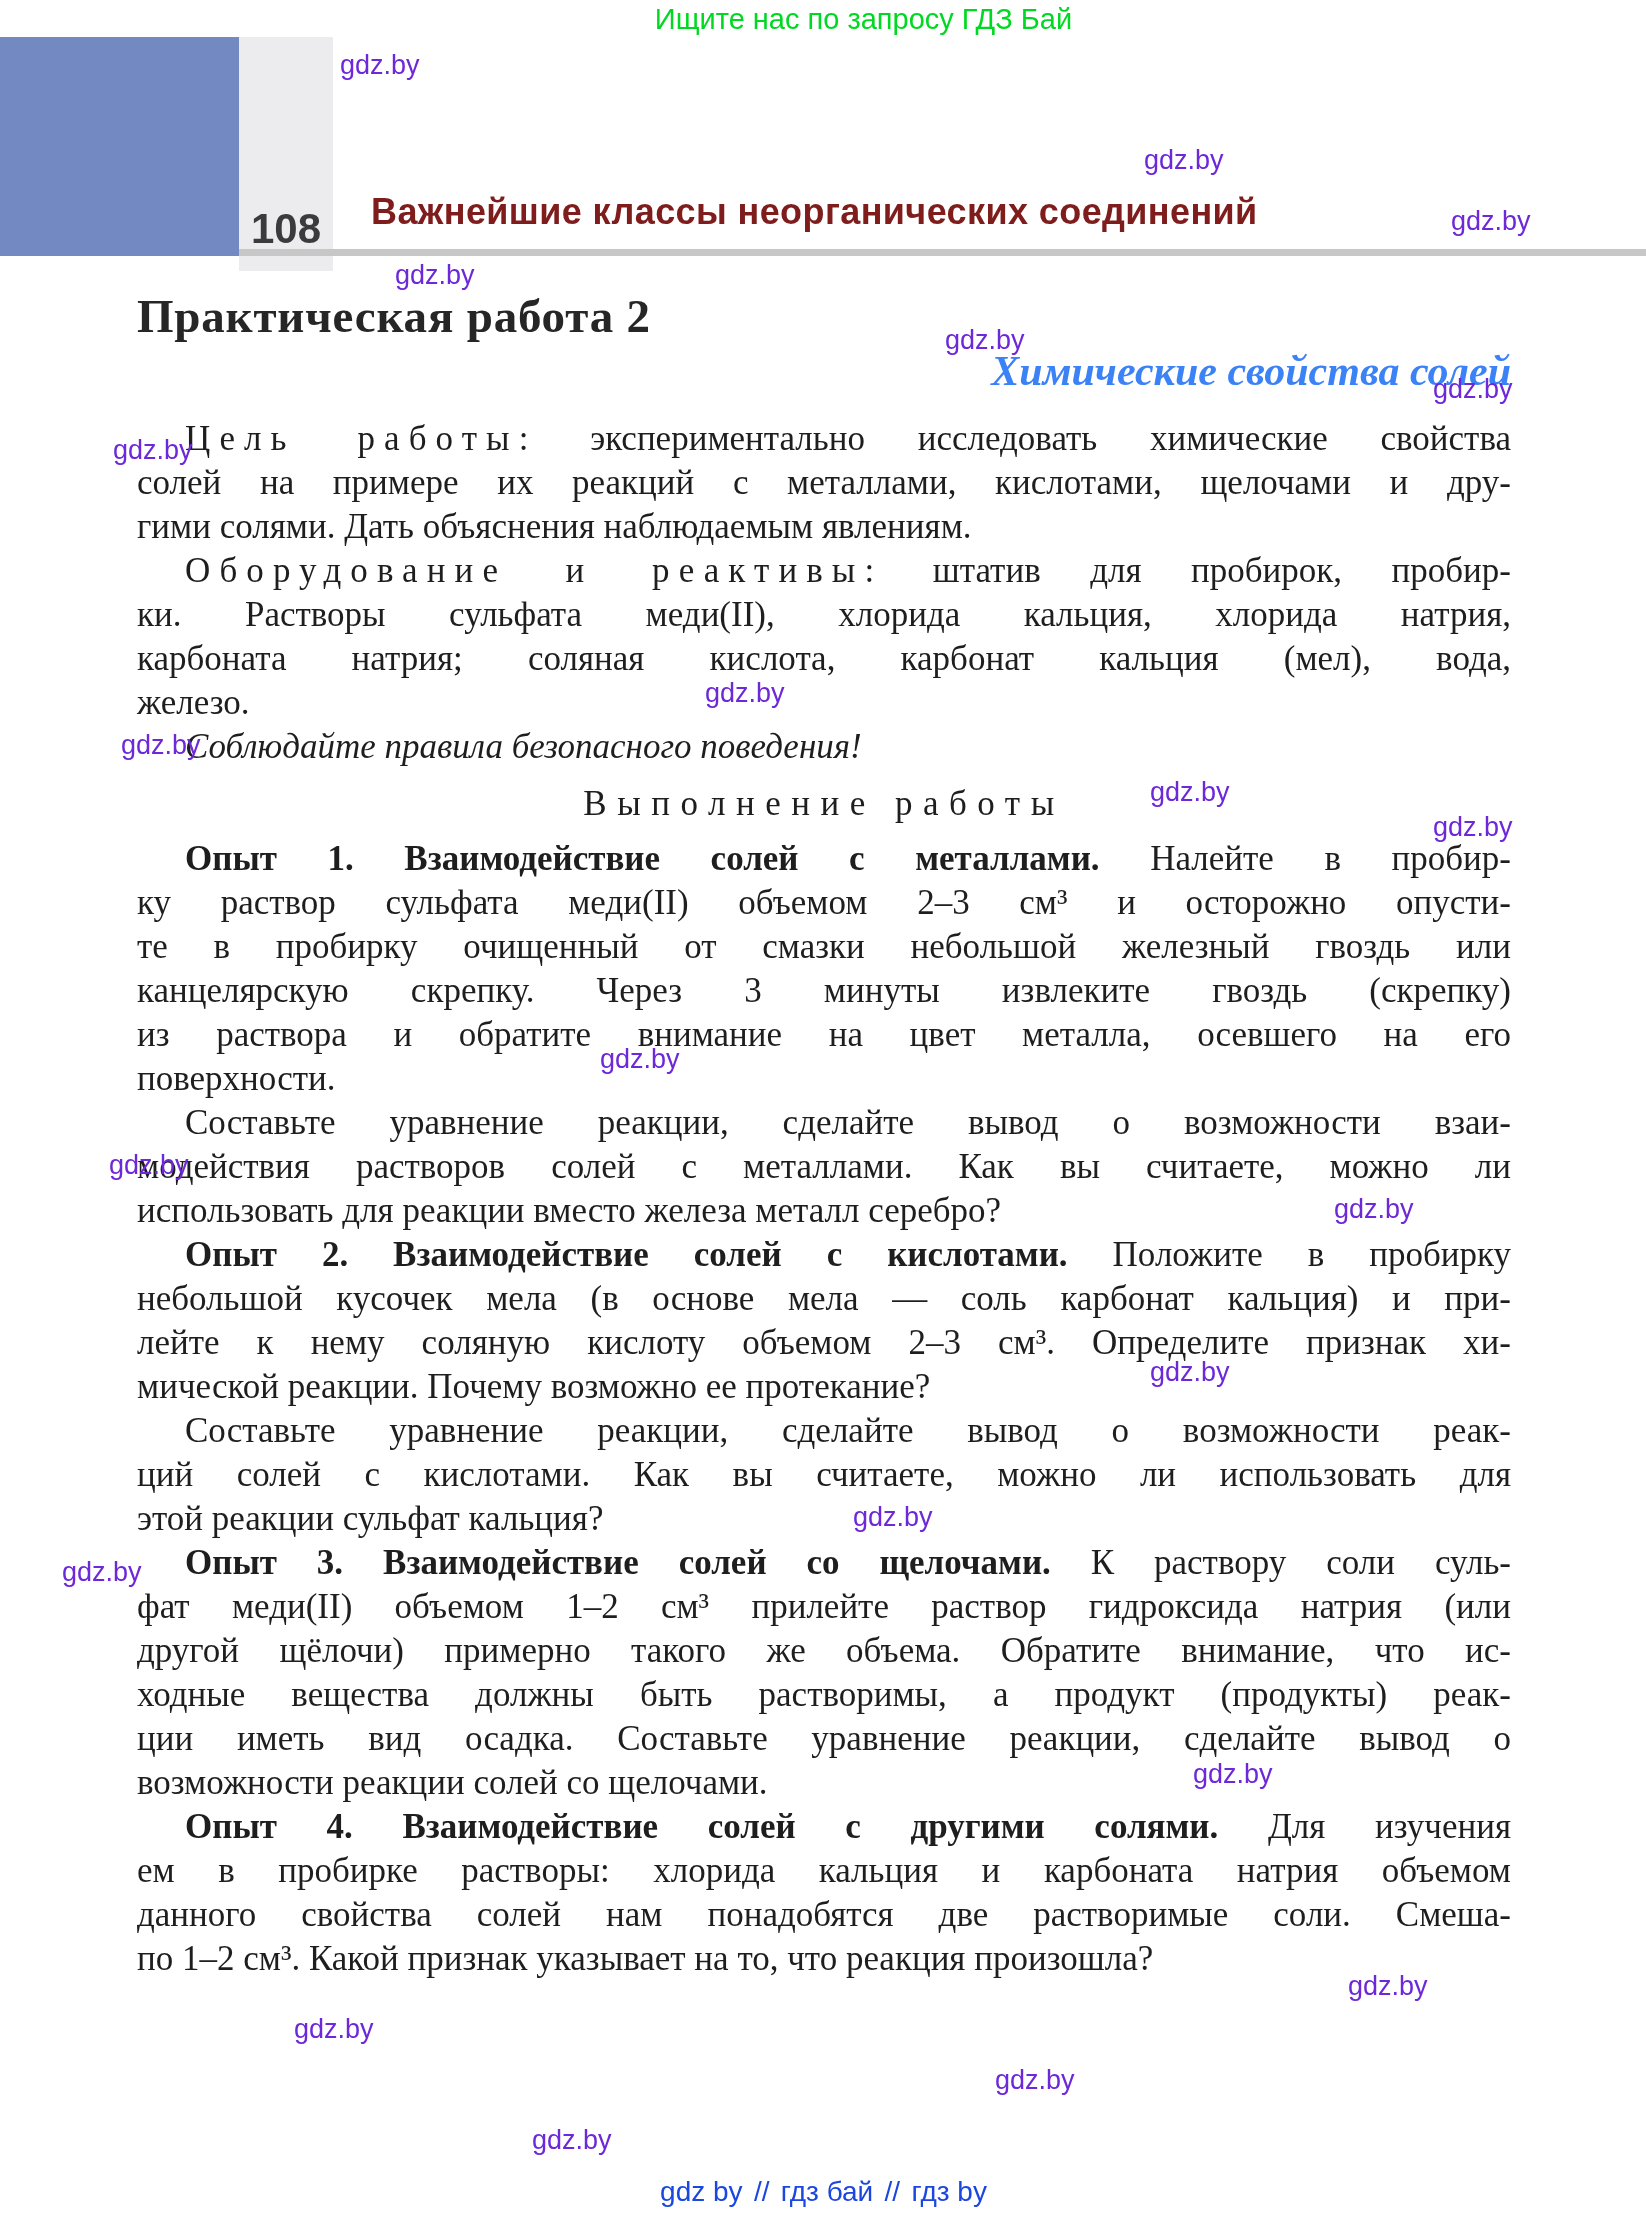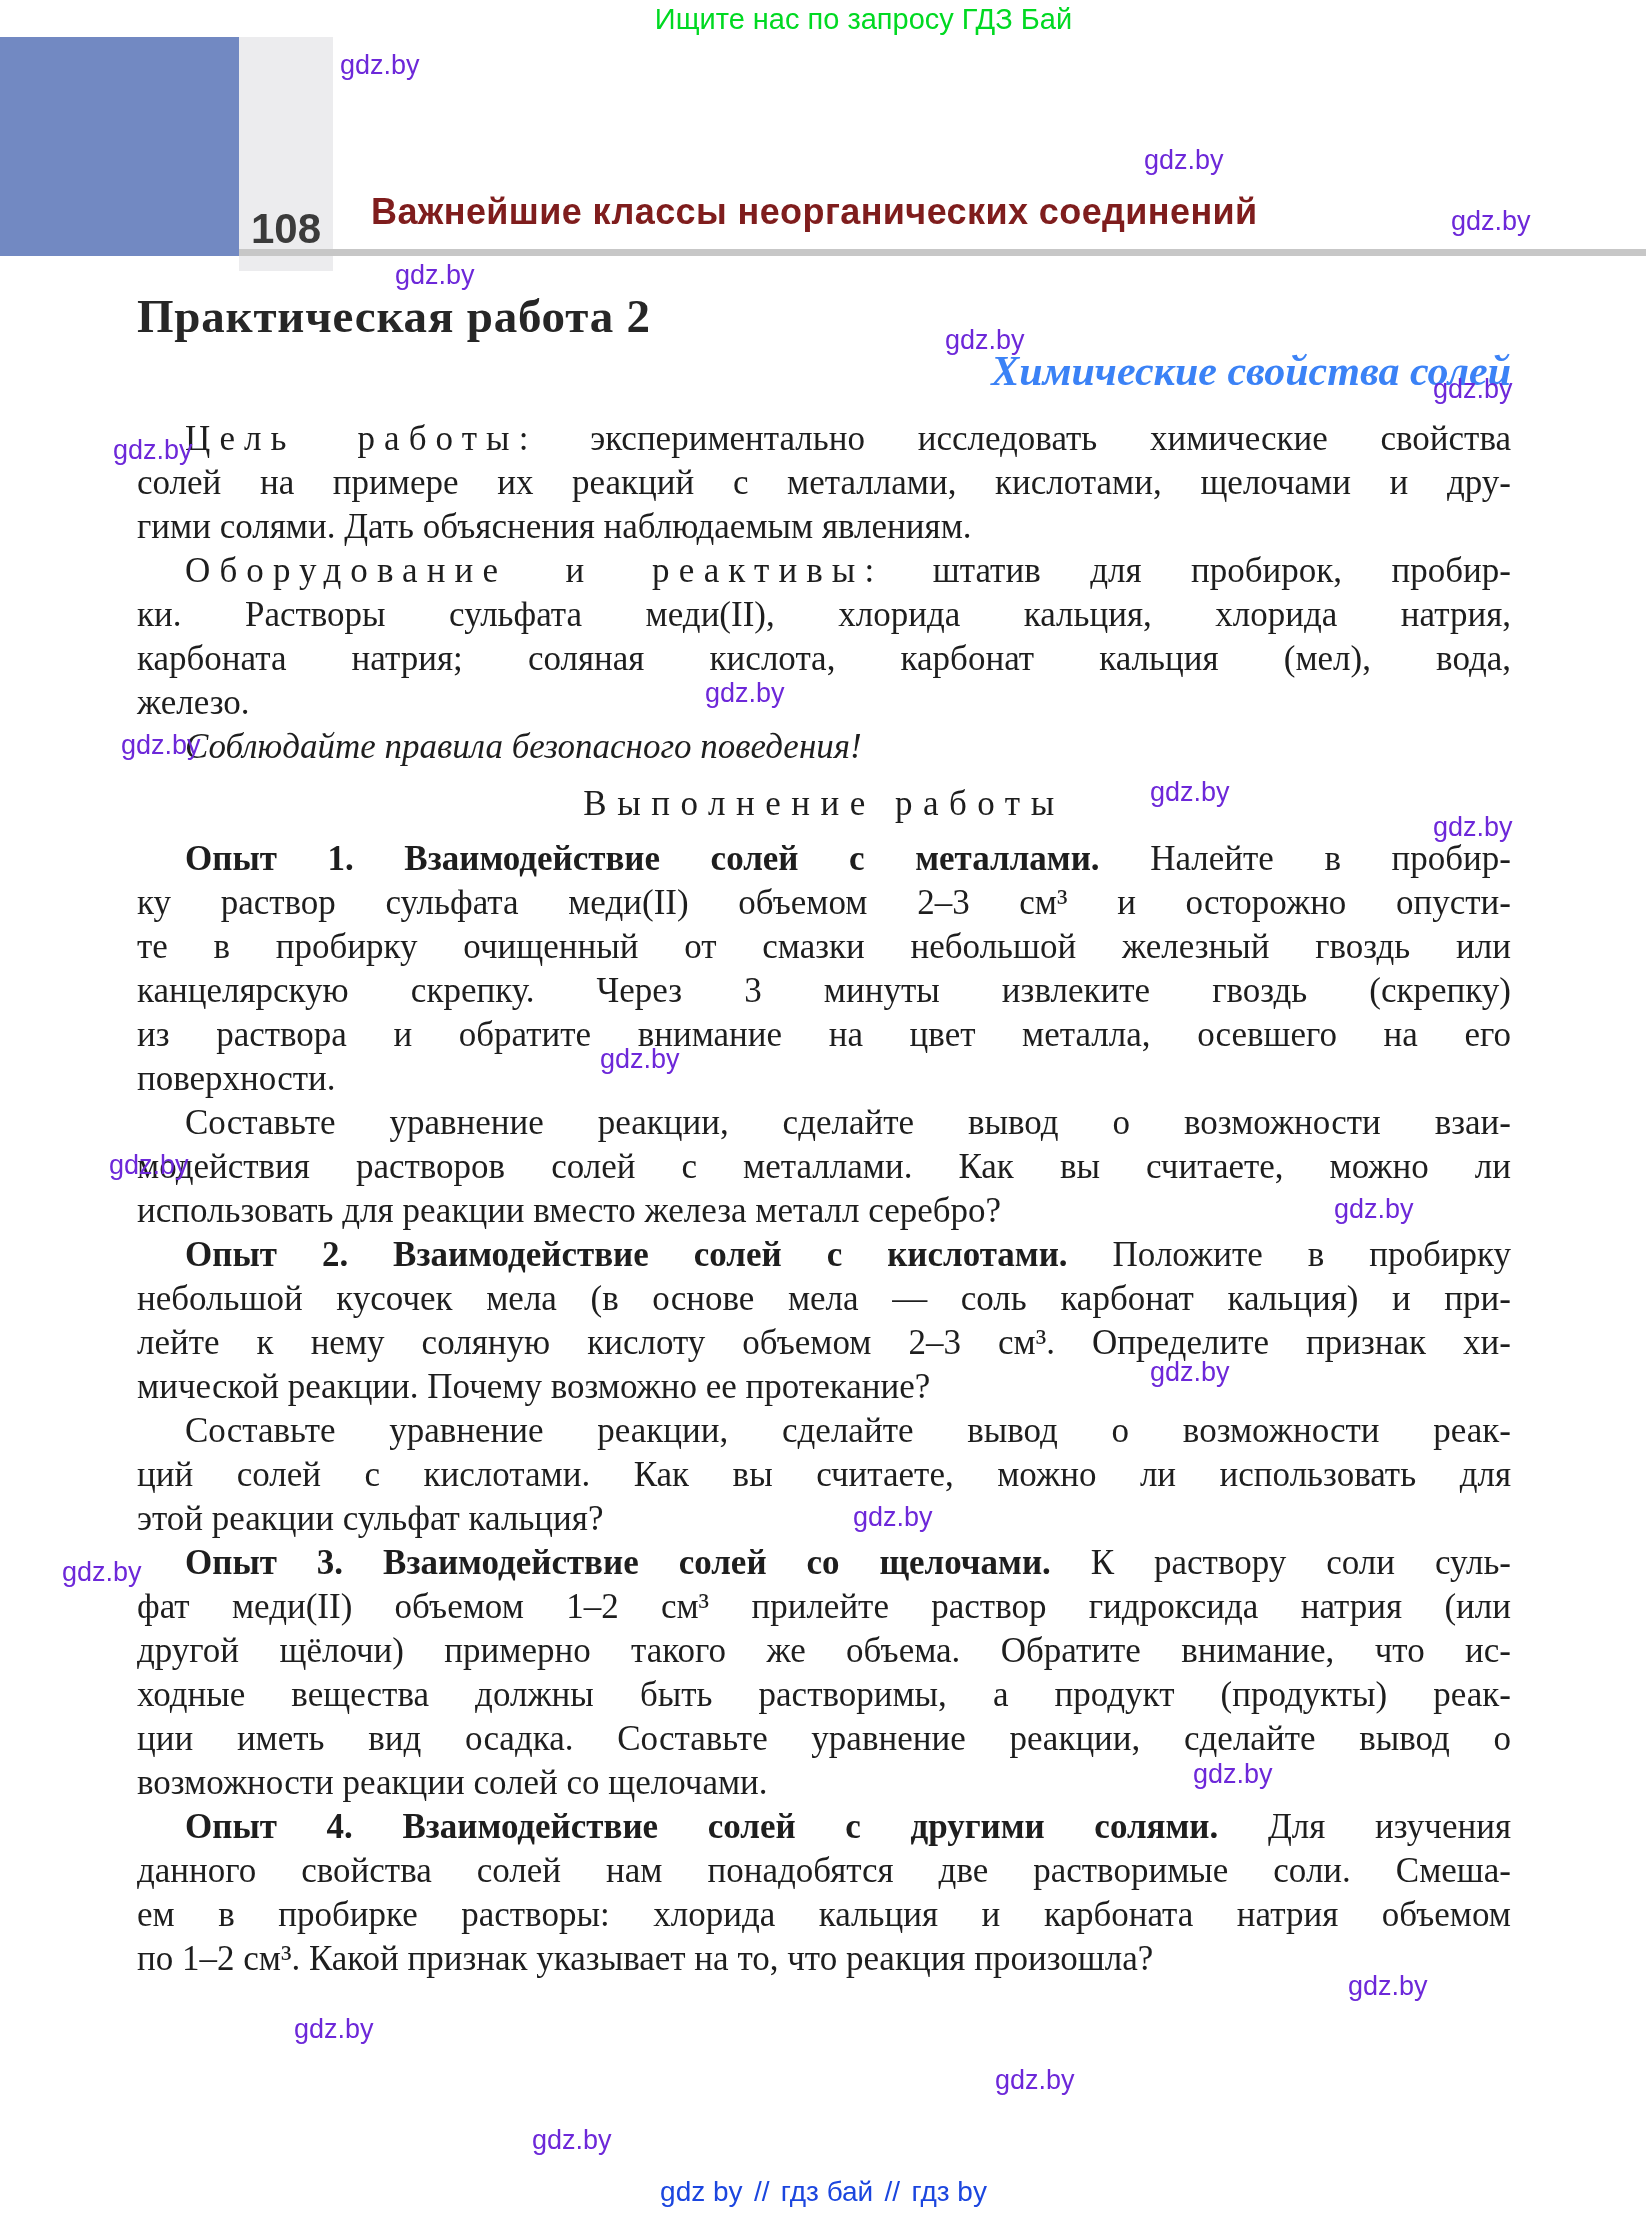--- a/index.html
+++ b/index.html
@@ -110,22 +110,22 @@
       <div class="bline ind">Составьте уравнение реакции, сделайте вывод о возможности реак-</div>
       <div class="bline">ций солей с кислотами. Как вы считаете, можно ли использовать для</div>
       <div class="bline last">этой реакции сульфат кальция?</div>
       <div class="bline ind"><span class="pre-bold">Опыт 3. Взаимодействие солей со щелочами.</span> К раствору соли суль-</div>
       <div class="bline">фат меди(II) объемом 1–2 см³ прилейте раствор гидроксида натрия (или</div>
       <div class="bline">другой щёлочи) примерно такого же объема. Обратите внимание, что ис-</div>
       <div class="bline">ходные вещества должны быть растворимы, а продукт (продукты) реак-</div>
       <div class="bline">ции иметь вид осадка. Составьте уравнение реакции, сделайте вывод о</div>
       <div class="bline last">возможности реакции солей со щелочами.</div>
       <div class="bline ind"><span class="pre-bold">Опыт 4. Взаимодействие солей с другими солями.</span> Для изучения</div>
+      <div class="bline">ем в пробирке растворы: хлорида кальция и карбоната натрия объемом</div>
       <div class="bline">данного свойства солей нам понадобятся две растворимые соли. Смеша-</div>
-      <div class="bline">ем в пробирке растворы: хлорида кальция и карбоната натрия объемом</div>
       <div class="bline last">по 1–2 см³. Какой признак указывает на то, что реакция произошла?</div>
     </div>
 
   <div id="wm-layer">
       <span class="wm" style="left: 340px; top: 50px;">gdz.by</span>
       <span class="wm" style="left: 1144px; top: 145px;">gdz.by</span>
       <span class="wm" style="left: 1451px; top: 206px;">gdz.by</span>
       <span class="wm" style="left: 395px; top: 260px;">gdz.by</span>
       <span class="wm" style="left: 945px; top: 325px;">gdz.by</span>
       <span class="wm" style="left: 1433px; top: 374px;">gdz.by</span>

